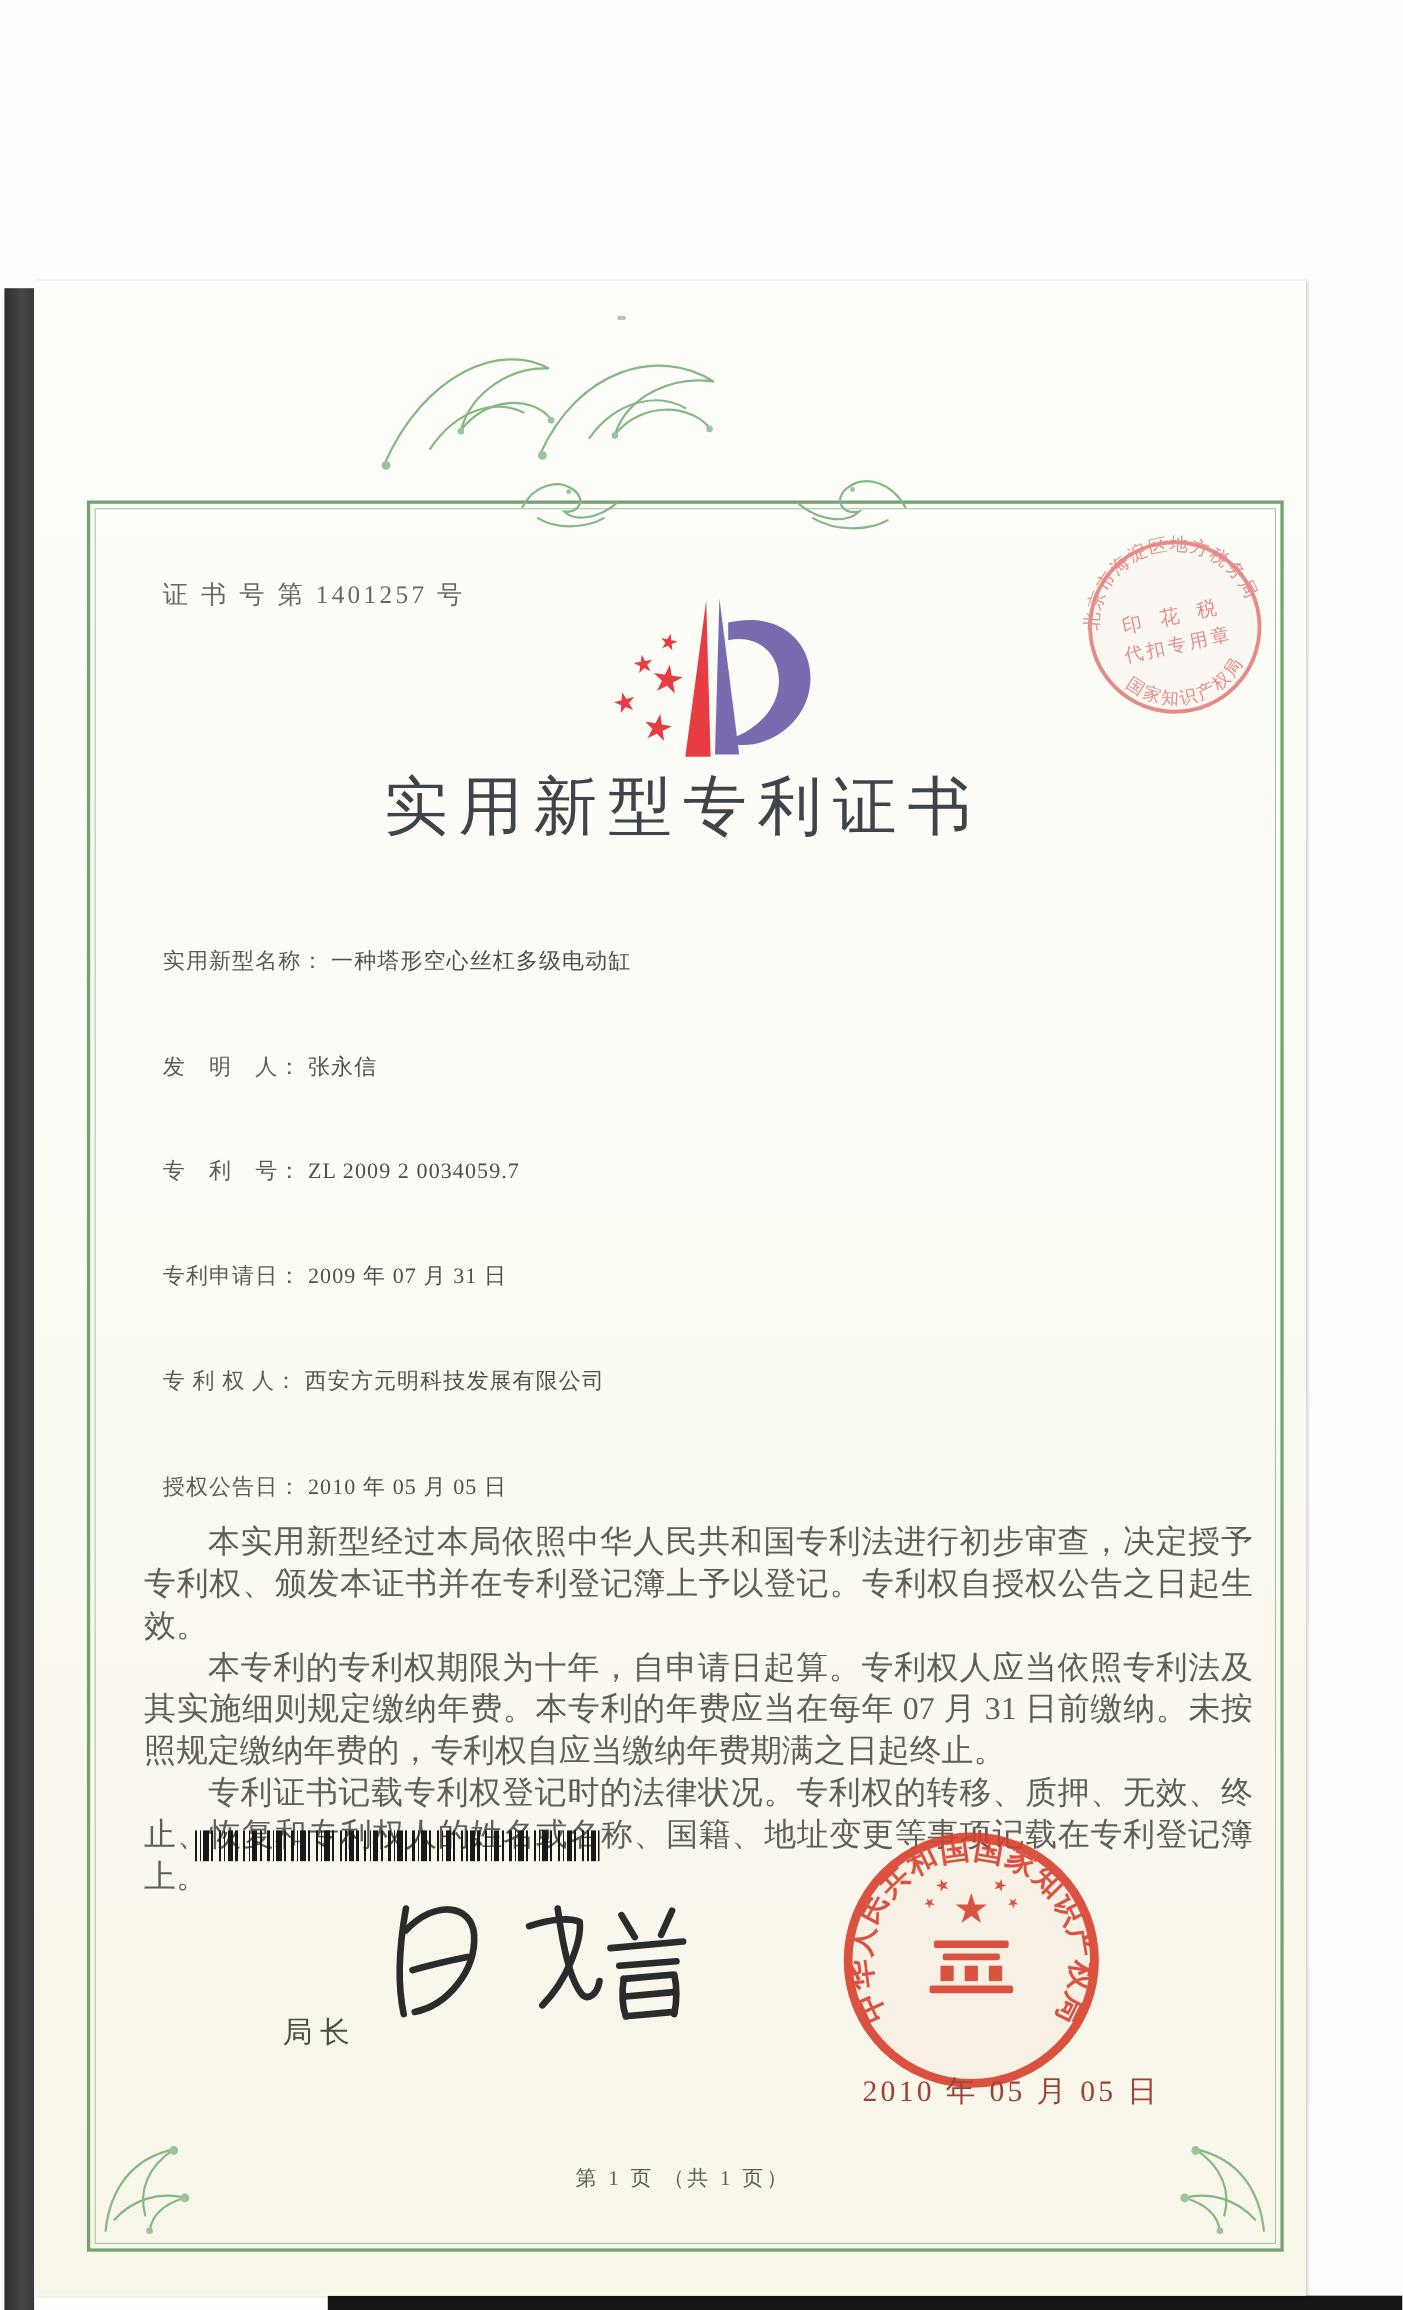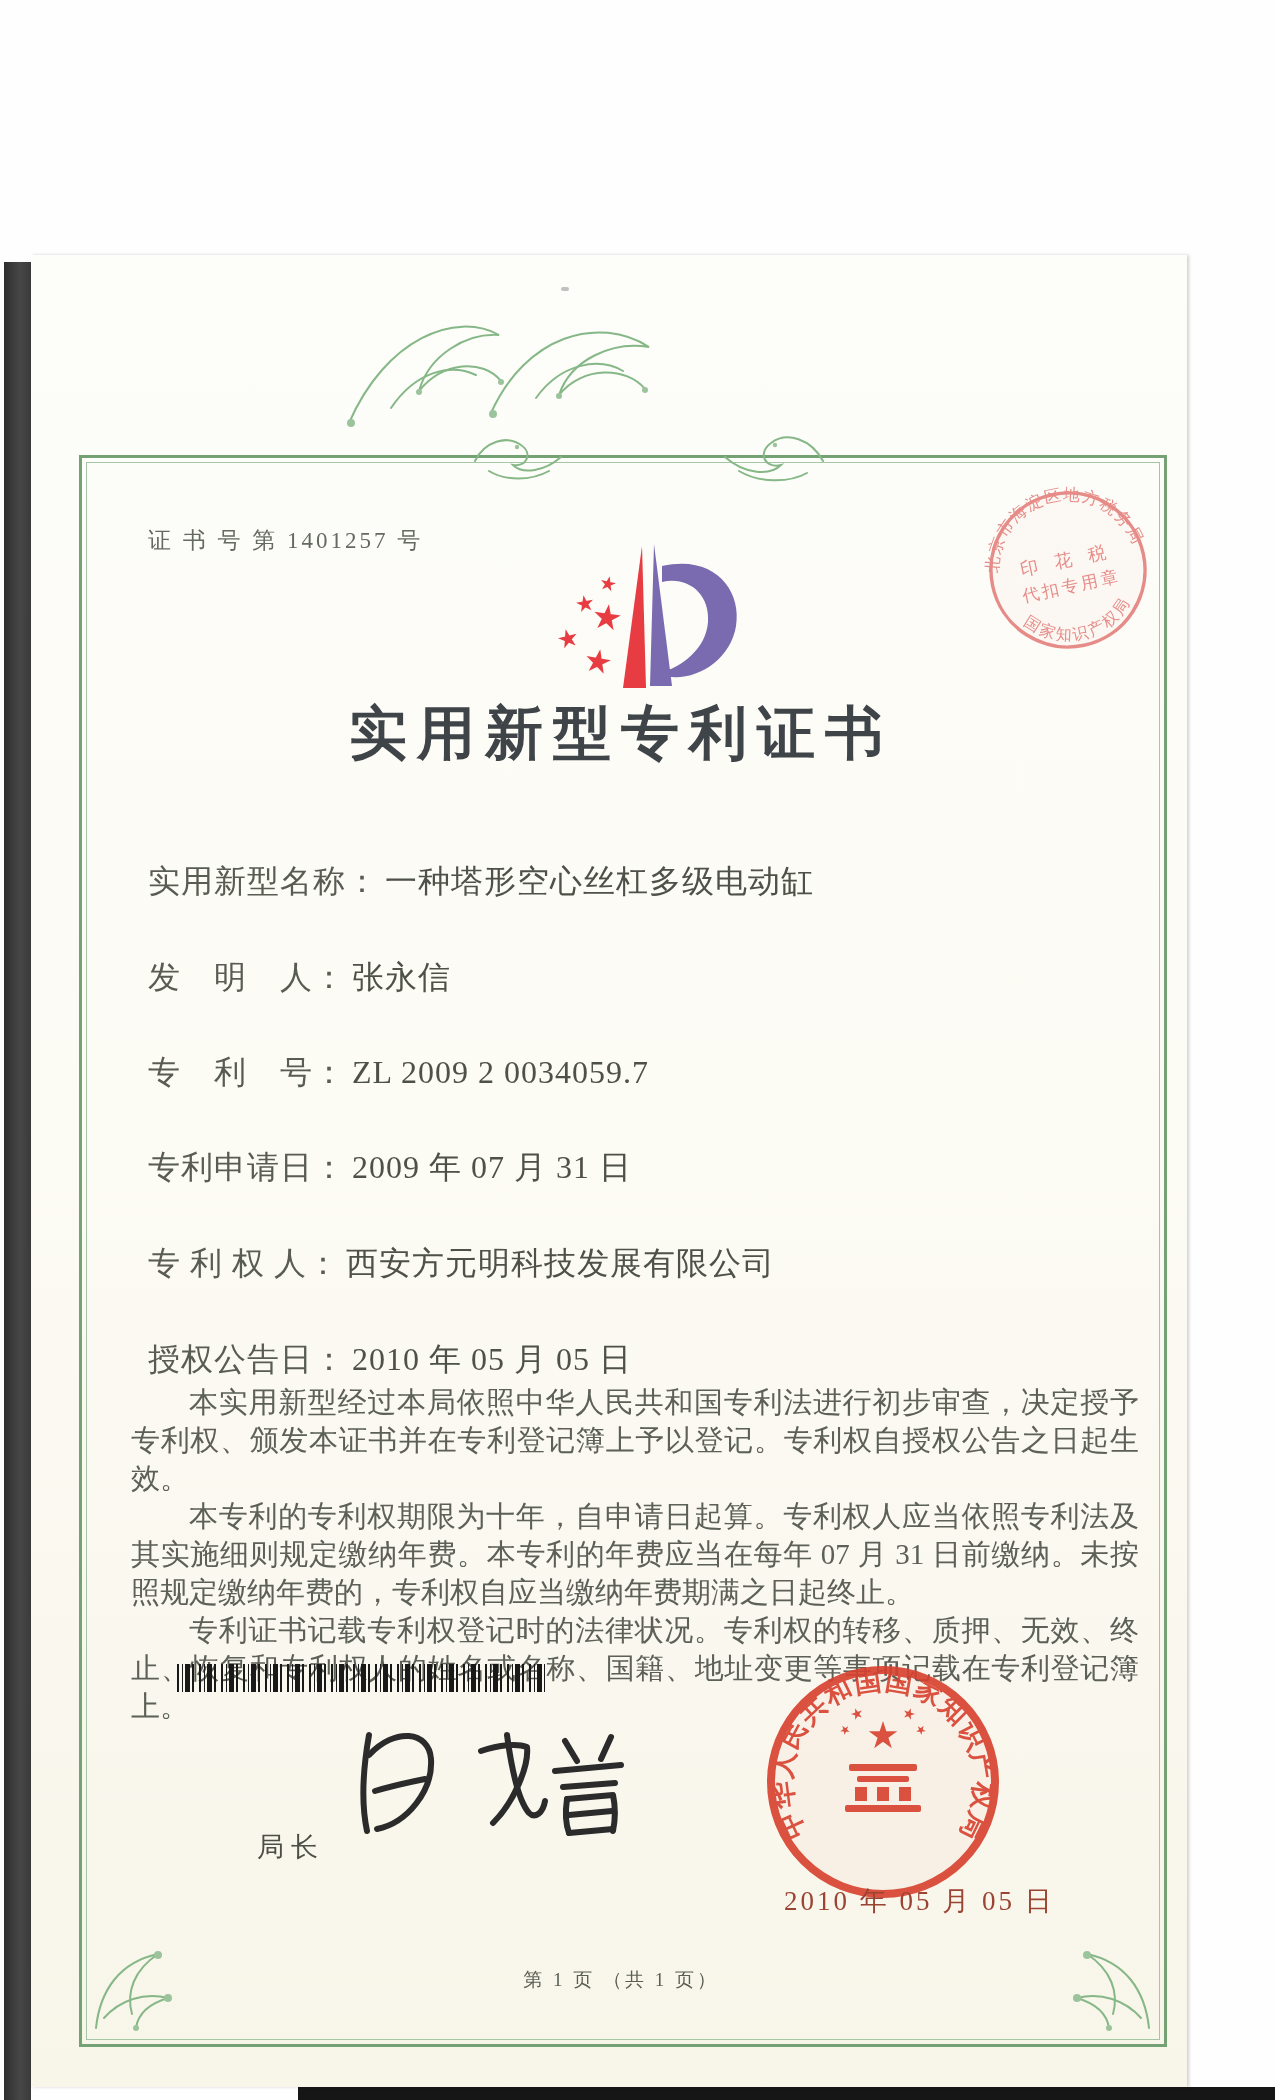--- a/index.html
+++ b/index.html
@@ -33,25 +33,25 @@
     position:absolute;left:530px;top:32px;width:8px;height:4px;border-radius:2px;
     background:#9a9a9a;opacity:.6;
   }
   .cert-no{
     position:absolute;left:117px;top:270px;
     font-size:23px;letter-spacing:3px;color:#656a60;
   }
   .logo{position:absolute;left:515px;top:275px;}
   .title{
     position:absolute;left:90px;top:440px;width:1000px;text-align:center;
-    font-size:58px;font-weight:700;letter-spacing:10px;color:#3f4449;
+    font-size:58px;font-weight:400;letter-spacing:10px;color:#3f4449;
   }
   .tax-stamp{position:absolute;left:945px;top:223px;opacity:.92;}
   .field{
-    position:absolute;left:117px;font-size:32px;color:#54584e;letter-spacing:1px;
+    position:absolute;left:117px;font-size:20px;color:#54584e;letter-spacing:1px;
     white-space:nowrap;
   }
   .field .lbl{color:#585c52;}
   .field .val{color:#4d5148;margin-left:6px;}
   .f0{top:605px}.f1{top:701px}.f2{top:796px}.f3{top:891px}.f4{top:987px}.f5{top:1083px}
   .body-text{
     position:absolute;left:100px;top:1128px;width:1008px;
     font-size:29px;line-height:38px;color:#5c6057;text-align:justify;
   }
   .body-text p{margin:0;text-indent:2em;}

